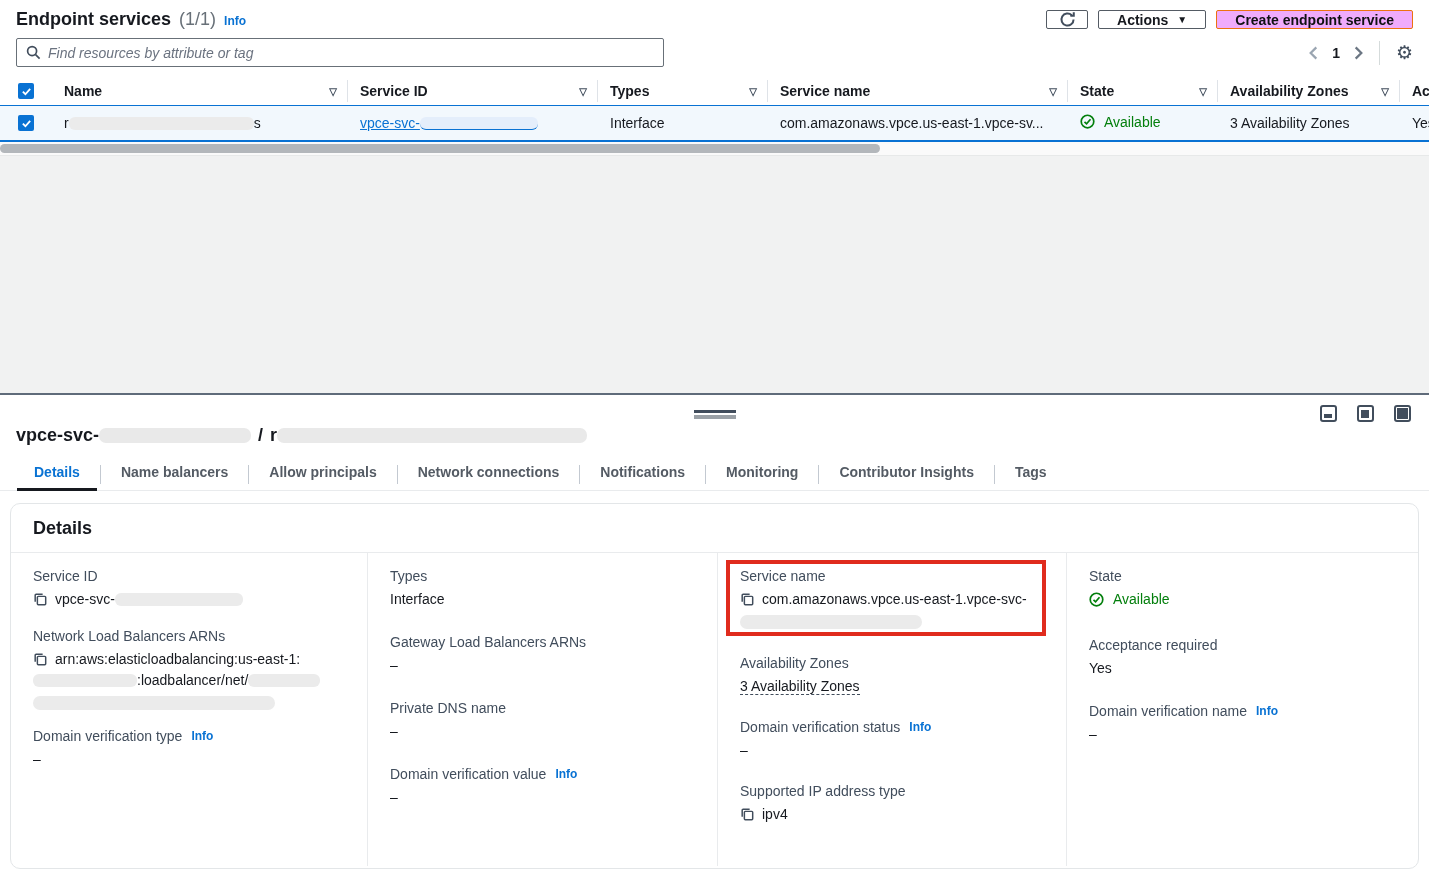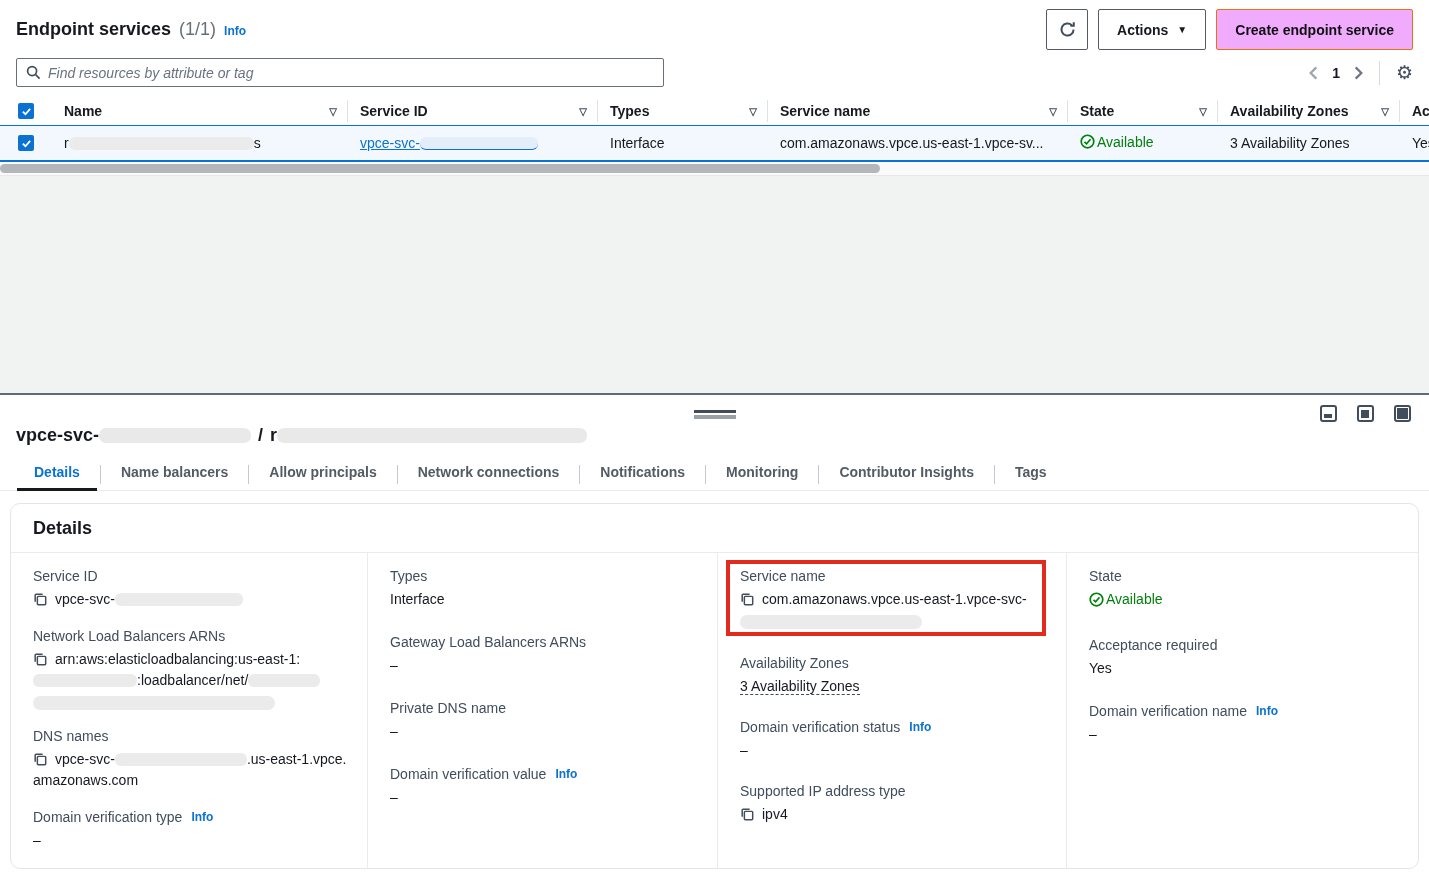--- a/index.html
+++ b/index.html
@@ -12,21 +12,21 @@
     display: flex;
     flex-direction: column;
   }
   
   .header-row { display:flex; justify-content:space-between; align-items:center; padding:9px 16px 4px; }
   .title-group { display:flex; align-items:baseline; gap:8px; }
   .page-title { font-size:18px; font-weight:bold; color:#16191f; }
   .page-count { font-size:18px; font-weight:400; color:#687078; }
   .info-link { font-size:12px; font-weight:bold; color:#0972d3; cursor:pointer; }
   .actions-group { display:flex; gap:10px; align-items:center; }
-  .btn { height:41px; padding:0 18px; background:#fff; border:1px solid #545b64; border-radius:2px;
+  .btn { height:19px; padding:0 18px; background:#fff; border:1px solid #545b64; border-radius:2px;
          font-weight:bold; font-size:14px; color:#16191f; display:inline-flex; align-items:center; gap:9px; cursor:pointer; }
   .btn-icononly { width:42px; padding:0; justify-content:center; }
   .btn-primary { background:#f0abfc; border-color:#ec7211; color:#0f1111; }
   .caret-down { font-size:10px; color:#16191f; }
   
   .toolbar-row { display:flex; justify-content:space-between; align-items:center; padding:4px 16px 10px; }
   .search-box { width:648px; height:29px; border:1px solid #687078; border-radius:2px; background:#fff;
                 display:flex; align-items:center; gap:7px; padding:0 9px; }
   .search-box input { flex:1; border:none; outline:none; font-family:"Liberation Sans",sans-serif;
                       font-size:14px; font-style:italic; color:#16191f; background:transparent; }
@@ -45,21 +45,21 @@
   .filter-caret { font-size:10px; color:#414d5c; cursor:pointer; }
   .cbx-cell { display:flex; justify-content:center; align-items:center; }
   .checkbox { width:16px; height:16px; background:#0972d3; border-radius:2px; display:flex;
               align-items:center; justify-content:center; cursor:pointer; }
   .grid-row { height:37px; background:#f2f8fd; border-top:1px solid #0972d3; border-bottom:2px solid #0972d3; }
   .rcell { padding-left:12px; overflow:hidden; white-space:nowrap; }
   .redact { display:inline-block; height:13px; background:#ebebeb; border-radius:6px; vertical-align:-2px; }
   .redact-title { display:inline-block; height:15px; background:#e9e9e9; border-radius:7px; vertical-align:-2px; }
   a.id-link { color:#0972d3; text-decoration:underline; cursor:pointer; }
   a.id-link .redact { background:#e4eefb; border-bottom:1px solid #0972d3; }
-  .state-ok { color:#037f0c; display:inline-flex; align-items:center; gap:2px; }
+  .state-ok { color:#037f0c; display:inline-flex; align-items:center; gap:9px; }
   .az-trigger { border-bottom:1px dashed #414d5c; cursor:pointer; }
   
   .hscrollbar { height:13px; background:#fafafa; position:relative; }
   .hscroll-thumb { position:absolute; left:0; top:2px; width:880px; height:9px; background:#b3b7bb; border-radius:5px; cursor:grab; }
   
   .empty-area { flex:1; background:#f1f2f2; border-top:1px solid #e7e9e9; }
   
   .split-panel { height:493px; background:#fff; border-top:2px solid #5f6b7a; position:relative; }
   .drag-handle { position:absolute; top:15px; left:50%; transform:translateX(-50%); width:42px; cursor:row-resize; }
   .drag-handle .l1 { height:3px; background:#414d5c; }
@@ -277,29 +277,20 @@
           <div class="field-label">Network Load Balancers ARNs</div>
           <div class="field-value">
             <svg class="copy-ic" width="14" height="14" viewBox="0 0 16 16">
                 <rect x="5" y="5" width="9.5" height="9.5" rx="1" fill="none" stroke="#414d5c" stroke-width="1.7"></rect>
                 <path d="M11 2.5H3.6A1.1 1.1 0 0 0 2.5 3.6V11" fill="none" stroke="#414d5c" stroke-width="1.7"></path>
               </svg><span>arn:aws:elasticloadbalancing:us-east-1:</span><span class="redact" style="width:104px"></span><span>:loadbalancer/net/</span><span class="redact" style="width:72px"></span>
             <span class="block-redact" style="width:242px"></span>
           </div>
         </div>
         <div class="field">
-          <div class="field-label">DNS names</div>
-          <div class="field-value">
-            <svg class="copy-ic" width="14" height="14" viewBox="0 0 16 16">
-                <rect x="5" y="5" width="9.5" height="9.5" rx="1" fill="none" stroke="#414d5c" stroke-width="1.7"></rect>
-                <path d="M11 2.5H3.6A1.1 1.1 0 0 0 2.5 3.6V11" fill="none" stroke="#414d5c" stroke-width="1.7"></path>
-              </svg><span>vpce-svc-</span><span class="redact" style="width:132px"></span><span>.us-east-1.vpce.amazonaws.com</span>
-          </div>
-        </div>
-        <div class="field">
           <div class="field-label">
             <span>Domain verification type</span>
             <span class="info-link">Info</span>
           </div>
           <div class="field-value dash">–</div>
         </div>
       </div>
 
       <div class="dcol">
         <div class="field">

